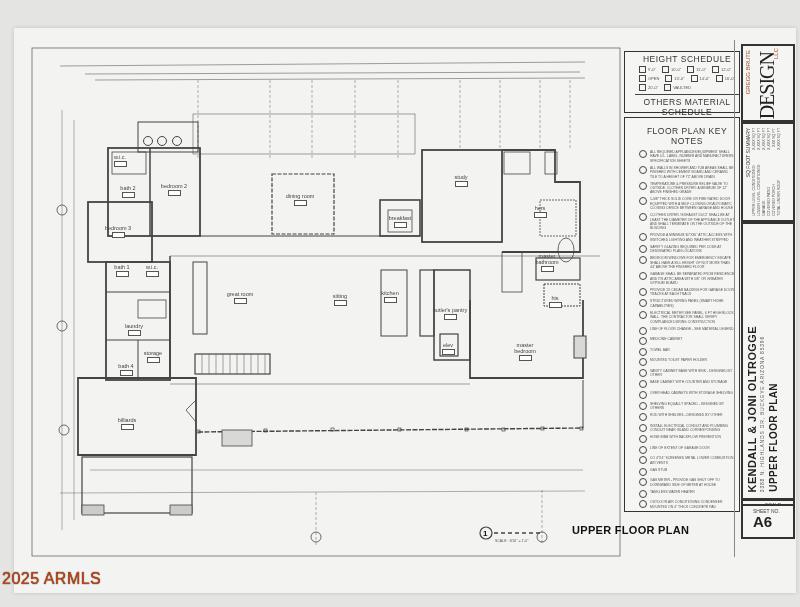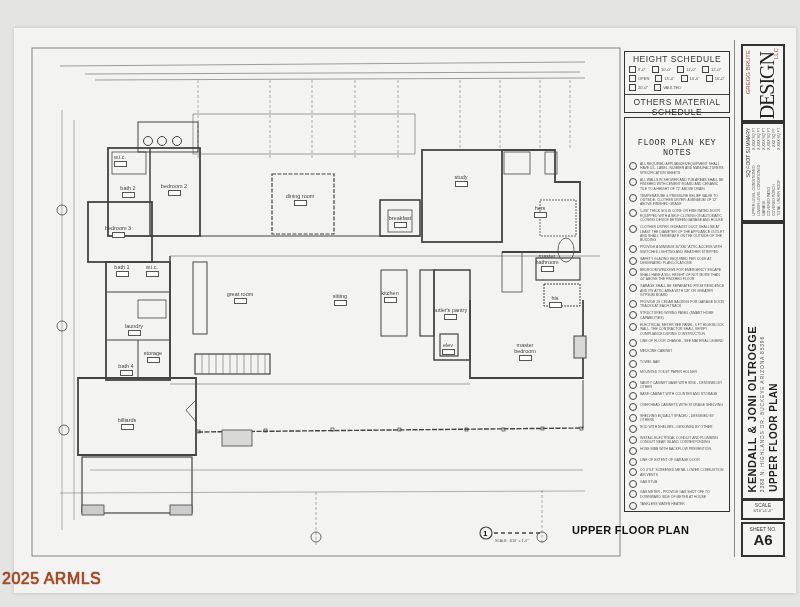--- a/index.html
+++ b/index.html
@@ -1,19 +1,19 @@
 <!DOCTYPE html>
 <html><head>
 <meta charset="utf-8">
 <style>
   html,body{margin:0;padding:0;}
   body{width:800px;height:607px;background:#e4e4e2;position:relative;overflow:hidden;font-family:"Liberation Sans",sans-serif;color:#222;}
   .sheet{position:absolute;left:14px;top:28px;width:782px;height:565px;background:#f3f3f1;box-shadow:0 0 4px rgba(0,0,0,0.15);}
   svg.plan{position:absolute;left:0;top:0;}
-  .panel{position:absolute;border:1.5px solid #333;background:#f5f5f3;}
+  .panel{position:absolute;border:1.5px solid #333;background:#f5f5f3;padding-left:10px;}
   .panel-title{font-size:8.5px;letter-spacing:0.5px;text-align:center;color:#333;}
   .sched-row{display:flex;flex-wrap:wrap;gap:2px 6px;padding:2px 4px;font-size:4px;color:#555;}
   .sched-item{display:flex;align-items:center;gap:2px;}
   .sched-box{width:5px;height:5px;border:0.6px solid #444;display:inline-block;}
   .notes-list{padding:2px 4px;font-size:3.4px;line-height:4.4px;color:#555;}
   .note{display:flex;gap:3px;margin-bottom:2.6px;}
   .note-num{width:6px;height:6px;border:0.6px solid #444;border-radius:50%;flex:none;}
   .vert{position:absolute;writing-mode:vertical-rl;transform:rotate(180deg);white-space:nowrap;}
   .room{position:absolute;font-size:5.5px;color:#444;text-align:center;line-height:6px;}
   .room .tag{display:block;margin:1px auto 0;width:11px;height:4px;border:0.6px solid #555;background:#fff;}
@@ -257,21 +257,21 @@
         <span>BRICK</span>
       </span>
       <span class="sched-item">
         <span class="sched-box"></span>
         <span>--</span>
       </span>
     </div>
 </div>
 
 <div class="panel" style="left:624px;top:117px;width:104px;height:393px;overflow:hidden;">
-  <div class="panel-title" style="margin:20px 0 2px;font-family:Liberation Mono, monospace;">FLOOR PLAN KEY NOTES</div>
+  <div class="panel-title" style="margin:8px 0 2px;">FLOOR PLAN KEY NOTES</div>
   <div class="notes-list" id="notes">
       <div class="note">
         <span class="note-num"></span>
         <span>ALL REQUIRED APPLIANCES/EQUIPMENT SHALL HAVE U.L. LABEL, NUMBER AND MANUFACTURERS SPECIFICATION SHEETS</span>
       </div>
       <div class="note">
         <span class="note-num"></span>
         <span>ALL WALLS IN SHOWER AND TUB AREAS SHALL BE FINISHED WITH CEMENT BOARD AND CERAMIC TILE TO A HEIGHT OF 72" ABOVE DRAIN</span>
       </div>
       <div class="note">
@@ -431,18 +431,18 @@
   <div class="vert" style="left:3px;bottom:6px;font-size:11px;font-weight:bold;letter-spacing:0.4px;">KENDALL &amp; JONI OLTROGGE</div>
   <div class="vert" style="left:16px;bottom:6px;font-size:5px;color:#555;letter-spacing:0.8px;">3388 N. HIGHLANDS DR, BUCKEYE ARIZONA 85396</div>
   <div class="vert" style="left:25px;bottom:6px;font-size:10px;font-weight:bold;letter-spacing:0.4px;">UPPER FLOOR PLAN</div>
 </div>
 
 <div class="panel" style="left:741px;top:499px;width:40px;height:17px;border-width:2px;text-align:center;">
   <div style="font-size:5px;color:#444;margin-top:1px;">SCALE</div>
   <div style="font-size:4px;color:#555;">3/16"=1'-0"</div>
 </div>
 
-<div class="panel" style="left:741px;top:522px;width:40px;height:31px;border-width:2px;text-align:center;">
+<div class="panel" style="left:741px;top:504px;width:40px;height:31px;border-width:2px;text-align:left;">
   <div style="font-size:5px;color:#444;margin-top:2px;">SHEET NO.</div>
   <div style="font-size:15px;font-weight:bold;line-height:16px;">A6</div>
 </div>
 
 <div class="watermark">2025 ARMLS</div>
 
 </body></html>

